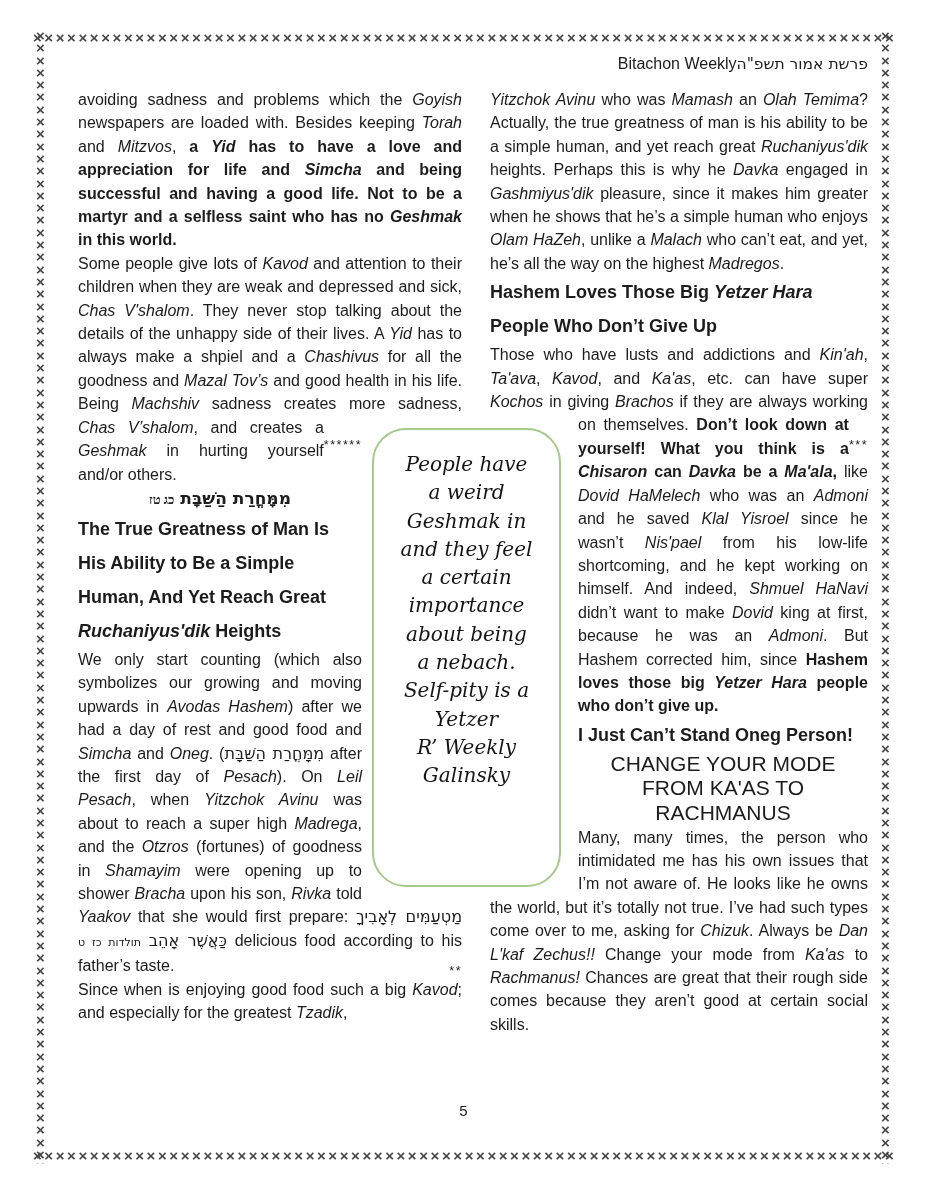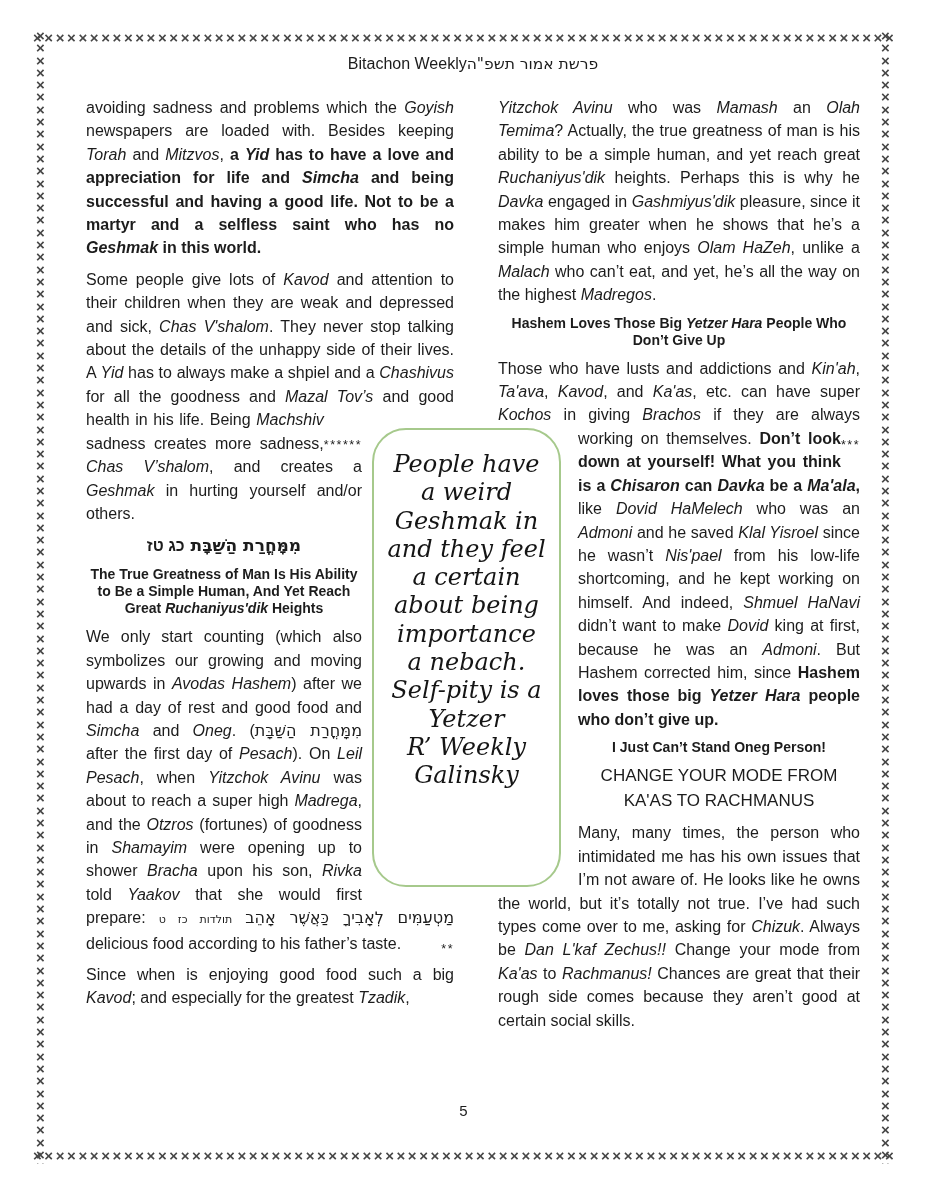--- a/index.html
+++ b/index.html
@@ -11,53 +11,53 @@
       overflow:hidden;user-select:none;}
   .bd-h{white-space:nowrap;letter-spacing:2.6px;line-height:15px;height:16px;}
   .bd-top{left:33px;top:30px;width:860px;}
   .bd-bottom{left:33px;top:1148px;width:860px;}
   .bd-v{width:15px;word-break:break-all;white-space:normal;line-height:12.3px;
         text-align:center;letter-spacing:0;}
   .bd-left{left:33px;top:30px;height:1134px;}
   .bd-right{left:878px;top:30px;height:1134px;}
 
   .hdr{position:absolute;left:78px;top:55px;width:790px;display:flex;
-       justify-content:center;font-size:16px;}
+       justify-content:flex-end;font-size:16px;}
   .hdr-right{direction:rtl;font-family:"DejaVu Sans",sans-serif;font-size:15.5px;}
 
   .cols{position:absolute;left:78px;top:88px;width:790px;display:flex;gap:28px;}
   .col{font-size:16px;line-height:23.4px;}
   .col-left{width:384px;}
   .col-right{width:378px;}
 
   
   .push-r{float:right;width:0;height:340px;}
   .cut-r{float:right;clear:right;width:100px;height:462px;}
   .push-l{float:left;width:0;height:340px;}
   .cut-l{float:left;clear:left;width:88px;height:462px;}
 
-  .blk{margin:8px;}
+  .blk{margin:0;}
   .body{text-align:justify;}
-  .center-bold{text-align:center;font-weight:bold;font-size:14px;line-height:17px;}
-  .center-caps{text-align:center;font-size:17px;line-height:24.6px;}
+  .center-bold{font-weight:bold;font-size:18px;line-height:34px;}
+  .center-caps{text-align:center;font-size:21px;line-height:24.6px;}
   .hebrew-head{text-align:center;font-weight:bold;font-size:17px;line-height:24px;
                font-family:"DejaVu Sans",sans-serif;direction:rtl;}
   span.i{font-style:italic;}
   span.b{font-weight:bold;}
   span.bi{font-weight:bold;font-style:italic;}
   span.heb{font-family:"DejaVu Sans",sans-serif;direction:rtl;unicode-bidi:embed;}
-  span.heb-ref{font-family:Liberation Sans, sans-serif;font-size:16px;font-weight:bold;}
+  span.heb-ref{font-family:Liberation Serif, serif;font-size:13px;font-weight:bold;}
   span.heb-small{font-family:"DejaVu Sans",sans-serif;font-size:11px;direction:rtl;unicode-bidi:embed;}
   .stars{float:right;font-size:12.5px;letter-spacing:1.5px;position:relative;top:6px;}
 
   .quote{position:absolute;left:372px;top:428px;width:189px;height:459px;
          box-sizing:border-box;border:2px solid #a6c98c;border-radius:34px;
          background:#ffffff;padding-top:20px;text-align:center;
          font-family:"DejaVu Serif",serif;font-style:italic;
-         font-size:24px;line-height:28.3px;color:#151515;}
+         font-size:20px;line-height:28.3px;color:#151515;}
 
   .pageno{position:absolute;left:0;top:1102px;width:927px;text-align:center;
           font-size:15px;}
 </style>
 </head>
 <body>
 
 <div class="page">
 
   <div class="bd bd-h bd-top">××××××××××××××××××××××××××××××××××××××××××××××××××××××××××××××××××××××××××××××××</div>
@@ -92,22 +92,22 @@
         <div class="blk body"><span>Many, many times, the person who intimidated me has his own issues that I’m not aware of. He looks like he owns the world, but it’s totally not true. I’ve had such types come over to me, asking for </span><span class="i">Chizuk</span><span>. Always be </span><span class="i">Dan L'kaf Zechus!!</span><span> Change your mode from </span><span class="i">Ka'as</span><span> to </span><span class="i">Rachmanus!</span><span> Chances are great that their rough side comes because they aren’t good at certain social skills.</span></div>
       </div>
   </div>
 
   <div class="quote">
       <div>People have</div>
       <div>a weird</div>
       <div>Geshmak in</div>
       <div>and they feel</div>
       <div>a certain</div>
+      <div>importance</div>
       <div>about being</div>
-      <div>importance</div>
       <div>a nebach.</div>
       <div>Self-pity is a</div>
       <div>Yetzer</div>
       <div>R’ Weekly</div>
       <div>Galinsky</div>
     </div>
 
   <div class="pageno">5</div>
 
 </div>

